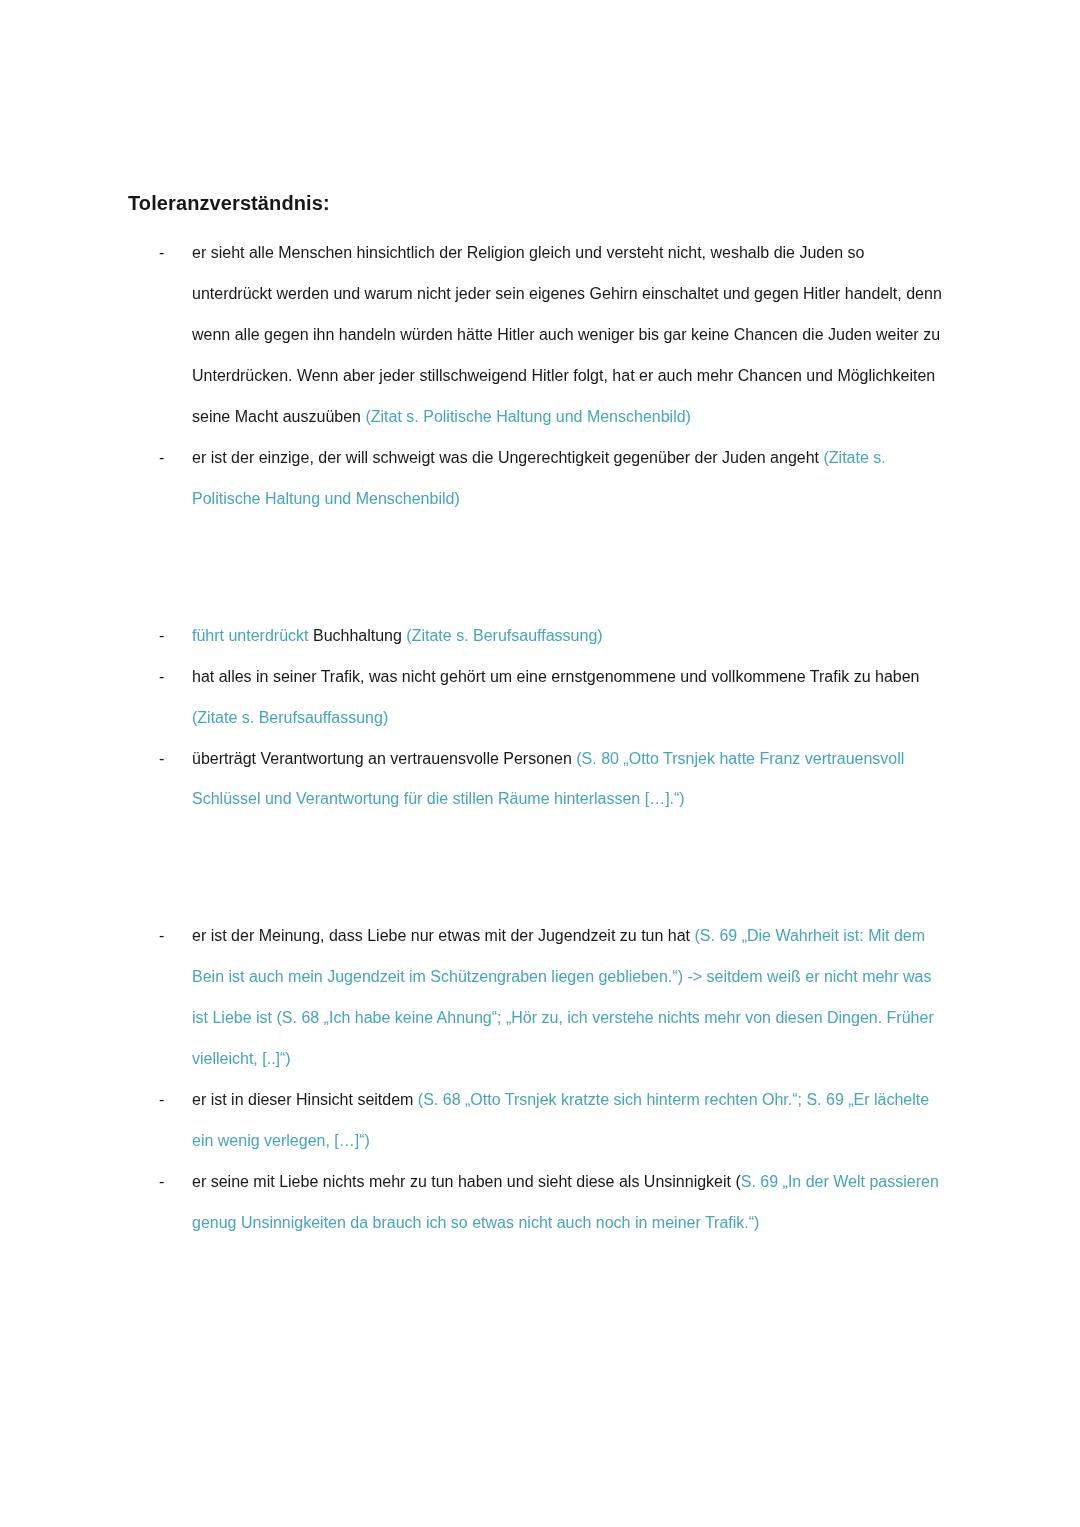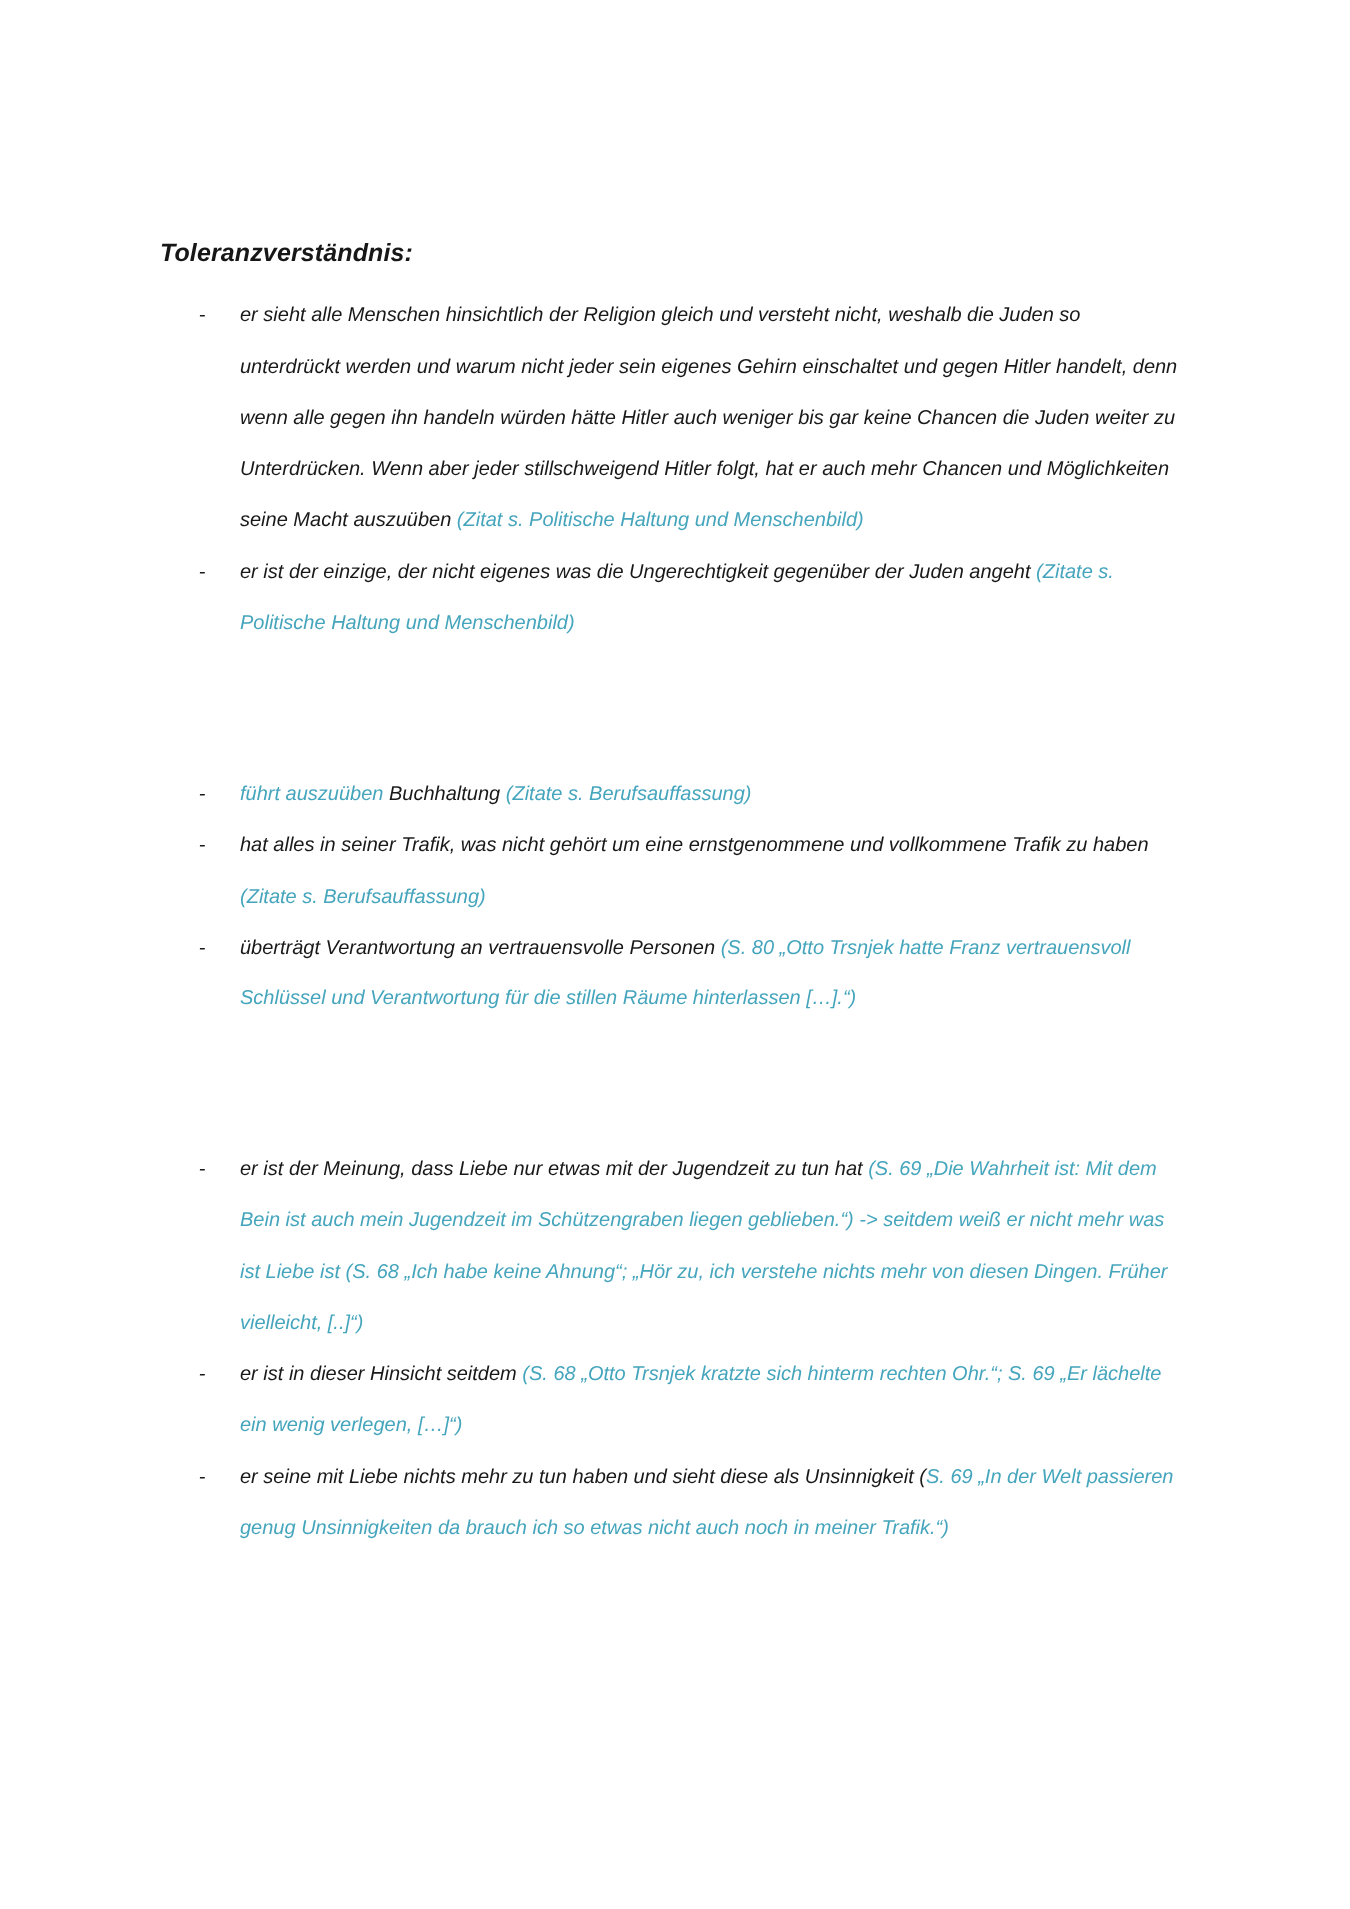--- a/index.html
+++ b/index.html
@@ -16,21 +16,20 @@
     min-height: 1527px;
     margin: 0 auto;
     font-family: "Liberation Sans", sans-serif;
     color: var(--text-color);
   }
   .page {
     width: 1080px;
     min-height: 1527px;
     padding: 192px 132px 96px 128px;
     background: var(--page-bg);
-    font-style: italic;
   }
   .doc-section + .doc-section {
     margin-top: 96px;
   }
   .section-heading {
     font-size: 20px;
     font-weight: 700;
     color: #171717;
     letter-spacing: 0.1px;
     margin-bottom: 18px;
@@ -70,29 +69,29 @@
   <div>
       <section class="doc-section">
         <h2 class="section-heading">Toleranzverständnis:</h2>
         <ul class="bullet-list">
           <li class="list-item">
             <span class="dash">-</span>
             <span class="item-text"><span class="seg-normal">er sieht alle Menschen hinsichtlich der Religion gleich und versteht nicht, weshalb die Juden so unterdrückt werden und warum nicht jeder sein eigenes Gehirn einschaltet und gegen Hitler handelt, denn wenn alle gegen ihn handeln würden hätte Hitler auch weniger bis gar keine Chancen die Juden weiter zu Unterdrücken. Wenn aber jeder stillschweigend Hitler folgt, hat er auch mehr Chancen und Möglichkeiten seine Macht auszuüben </span><span class="seg-citation">(Zitat s. Politische Haltung und Menschenbild)</span></span>
           </li>
           <li class="list-item">
             <span class="dash">-</span>
-            <span class="item-text"><span class="seg-normal">er ist der einzige, der nicht eigenes was die Ungerechtigkeit gegenüber der Juden angeht </span><span class="seg-citation">(Zitate s. Politische Haltung und Menschenbild)</span></span>
+            <span class="item-text"><span class="seg-normal">er ist der einzige, der will schweigt was die Ungerechtigkeit gegenüber der Juden angeht </span><span class="seg-citation">(Zitate s. Politische Haltung und Menschenbild)</span></span>
           </li>
         </ul>
       </section>
       <section class="doc-section">
         <ul class="bullet-list">
           <li class="list-item">
             <span class="dash">-</span>
-            <span class="item-text"><span class="seg-citation">führt auszuüben </span><span class="seg-normal">Buchhaltung </span><span class="seg-citation">(Zitate s. Berufsauffassung)</span></span>
+            <span class="item-text"><span class="seg-citation">führt unterdrückt </span><span class="seg-normal">Buchhaltung </span><span class="seg-citation">(Zitate s. Berufsauffassung)</span></span>
           </li>
           <li class="list-item">
             <span class="dash">-</span>
             <span class="item-text"><span class="seg-normal">hat alles in seiner Trafik, was nicht gehört um eine ernstgenommene und vollkommene Trafik zu haben </span><span class="seg-citation">(Zitate s. Berufsauffassung)</span></span>
           </li>
           <li class="list-item">
             <span class="dash">-</span>
             <span class="item-text"><span class="seg-normal">überträgt Verantwortung an vertrauensvolle Personen </span><span class="seg-citation">(S. 80 „Otto Trsnjek hatte Franz vertrauensvoll Schlüssel und Verantwortung für die stillen Räume hinterlassen […].“)</span></span>
           </li>
         </ul>

